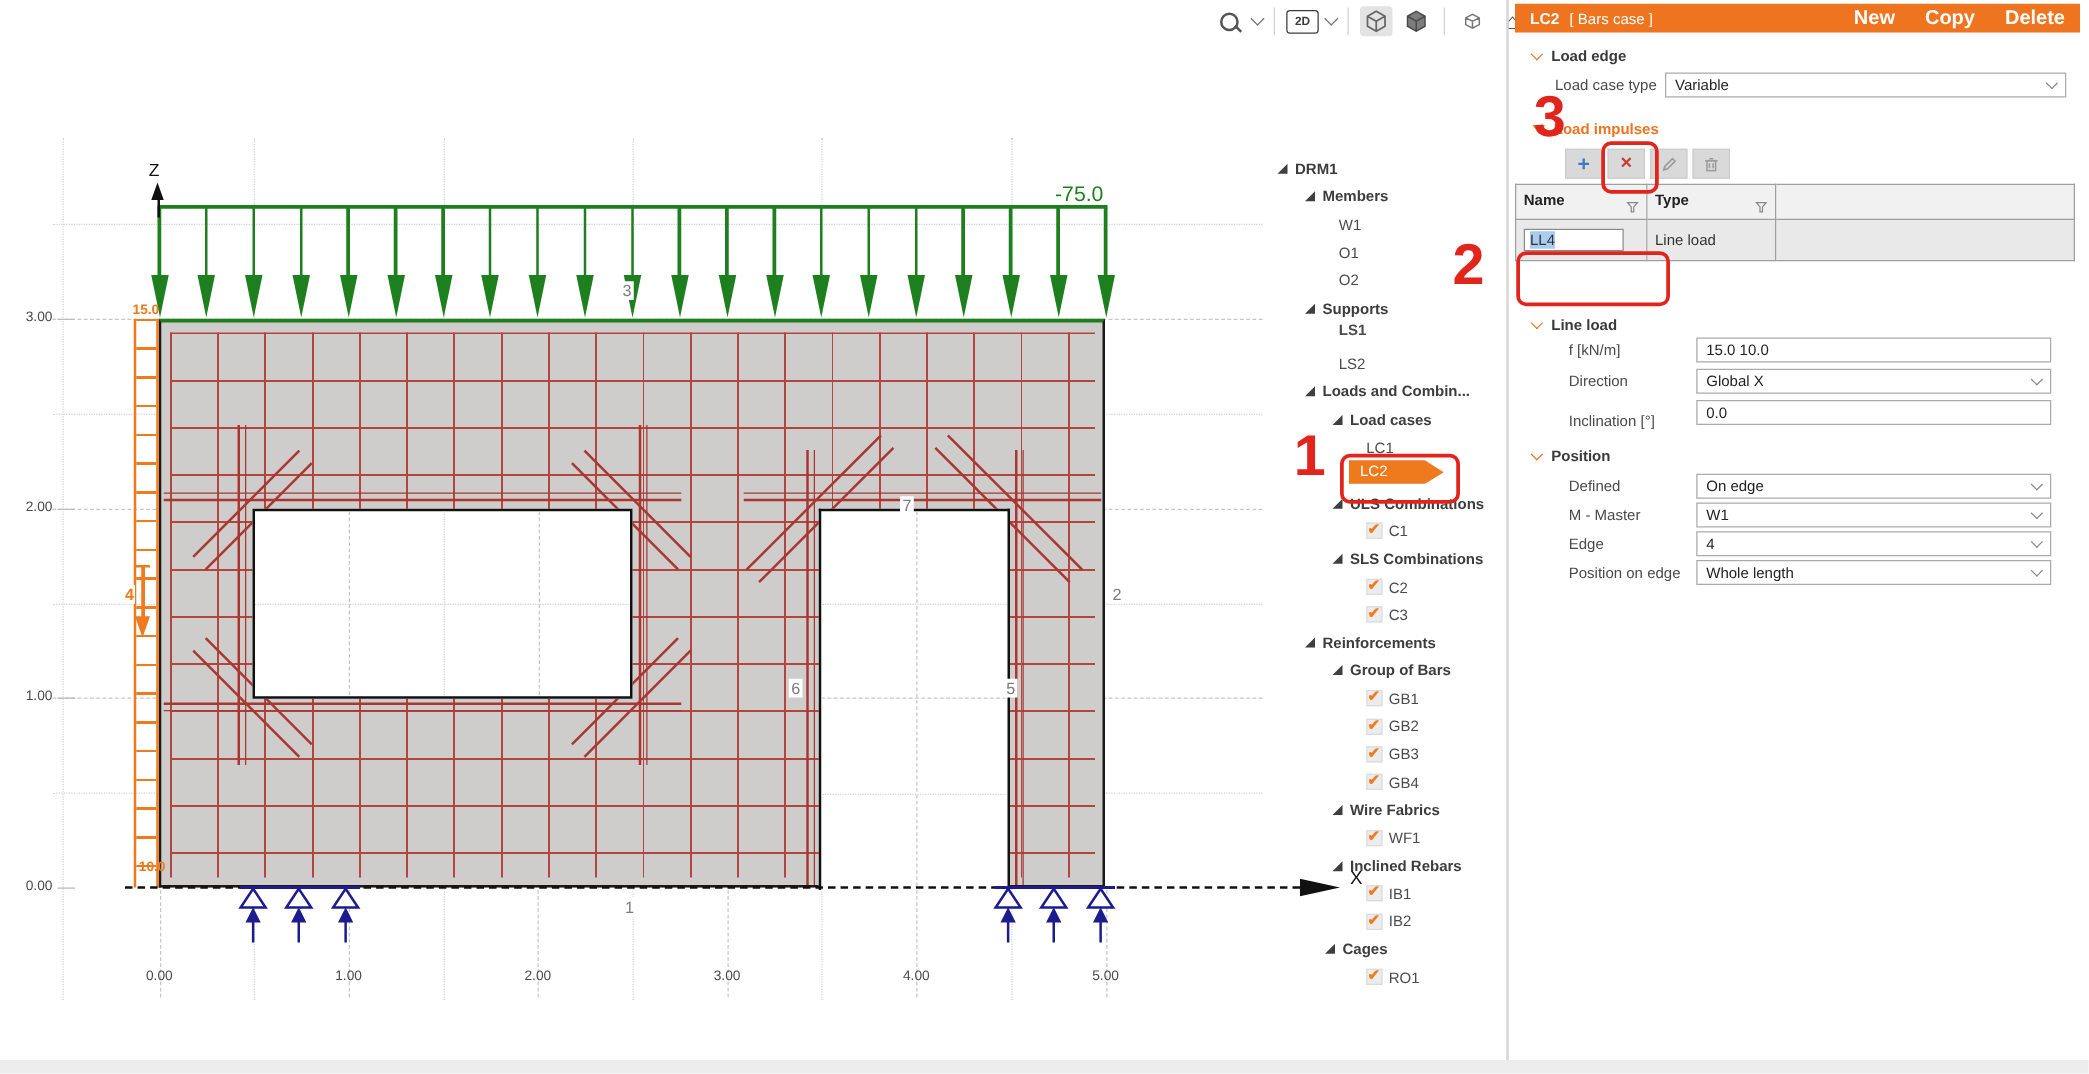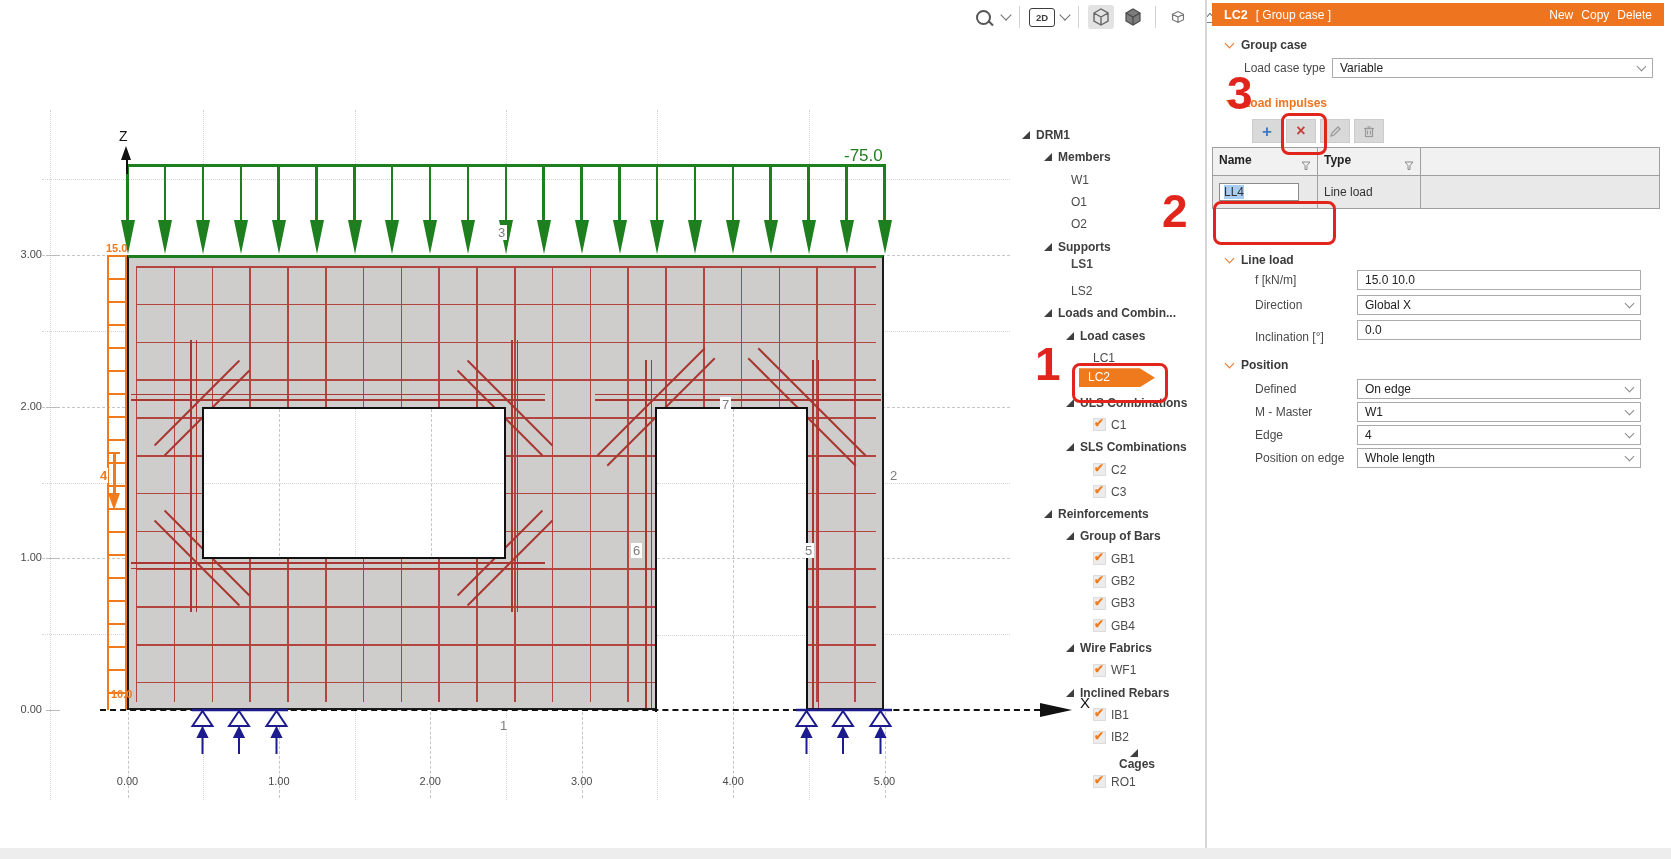--- a/index.html
+++ b/index.html
@@ -48,21 +48,21 @@
   .mag{width:11px;height:11px;border:2px solid #555;border-radius:50%;position:relative;}
   .mag:after{content:"";position:absolute;left:9px;top:10px;width:7px;height:2px;background:#555;transform:rotate(45deg);}
   .d2{width:24px;height:17px;border:1.6px solid #3c3c3c;border-radius:3px;font-size:9.5px;font-weight:bold;
       color:#3c3c3c;display:flex;align-items:center;justify-content:center;}
   
   #panel{position:absolute;left:1212px;top:0;width:452px;height:848px;background:#fff;}
   #p-header{position:absolute;left:0;top:3px;width:452px;height:23px;background:#ee7420;color:#fff;
       display:flex;align-items:center;padding:0 12px;box-sizing:border-box;}
   #p-header .ttl{font-weight:bold;font-size:12.5px;}
   #p-header .sub{margin-left:8px;font-size:12px;}
-  #p-header .acts{margin-left:auto;display:flex;gap:8px;font-weight:normal;font-size:12px;}
+  #p-header .acts{margin-left:auto;display:flex;gap:24px;font-weight:bold;font-size:16px;}
   .sec-h{position:absolute;left:14px;display:flex;align-items:center;font-weight:bold;color:#3a3a3a;}
   .ochev{width:6px;height:6px;border-right:1.7px solid #ee7420;border-bottom:1.7px solid #ee7420;
          transform:rotate(45deg);margin-right:8px;margin-top:-3px;}
   .otri{width:0;height:0;border-left:5px solid transparent;border-right:5px solid transparent;
         border-top:7px solid #ee7420;margin-right:7px;}
   .frow{position:absolute;height:20px;display:flex;align-items:center;}
   .flabel{position:absolute;left:43px;color:#4a4a4a;}
   .fbox{position:absolute;background:#fff;border:1px solid #ababab;height:20px;box-sizing:border-box;
         display:flex;align-items:center;padding:0 7px;color:#222;}
   .fbox .chev{margin-left:auto;width:6px;height:6px;border-color:#888;}
@@ -484,48 +484,48 @@
         <span>✔</span>
       </span>
       <span>IB1</span>
     </div>
     <div class="trow leaf" style="top: 727.1px; left: 1093px;">
       <span class="cbx">
         <span>✔</span>
       </span>
       <span>IB2</span>
     </div>
-    <div class="trow grp" style="top: 749.4px; left: 1119px; flex-direction: column;">
+    <div class="trow grp" style="top: 749.4px; left: 1060px;">
       <span class="tri"></span>
       <span>Cages</span>
     </div>
     <div class="trow leaf" style="top: 771.7px; left: 1093px;">
       <span class="cbx">
         <span>✔</span>
       </span>
       <span>RO1</span>
     </div>
   </div>
 
 <div class="abs" style="left:1205px;top:0;width:2px;height:848px;background:#d6d6d6;"></div>
 
 <div id="panel">
   <div id="p-header">
     <span class="ttl">LC2</span>
-    <span class="sub">[ Group case ]</span>
+    <span class="sub">[ Bars case ]</span>
     <span class="acts">
       <span style="cursor:pointer;">New</span>
       <span style="cursor:pointer;">Copy</span>
       <span style="cursor:pointer;">Delete</span>
     </span>
   </div>
 
   <div class="sec-h" style="top:38px;">
     <span class="ochev"></span>
-    <span>Group case</span>
+    <span>Load edge</span>
   </div>
   <div id="rows-loadcase">
       <div class="frow" style="top: 58px; left: 0px; width: 452px;">
         <span class="flabel" style="left: 32px;">Load case type</span>
         <span class="fbox" style="left: 120px; width: 321px;">
           <span>Variable</span>
           <span class="chev"></span>
         </span>
       </div>
     </div>

